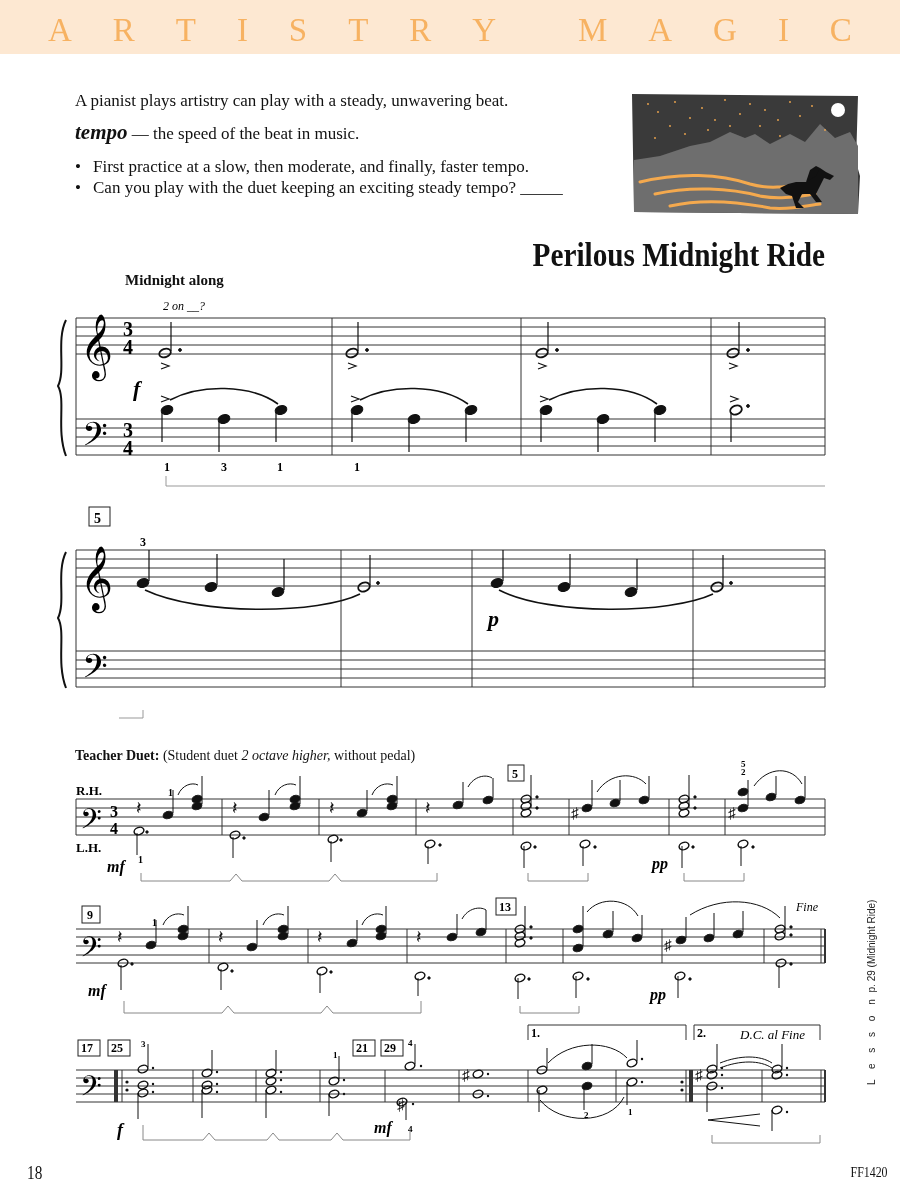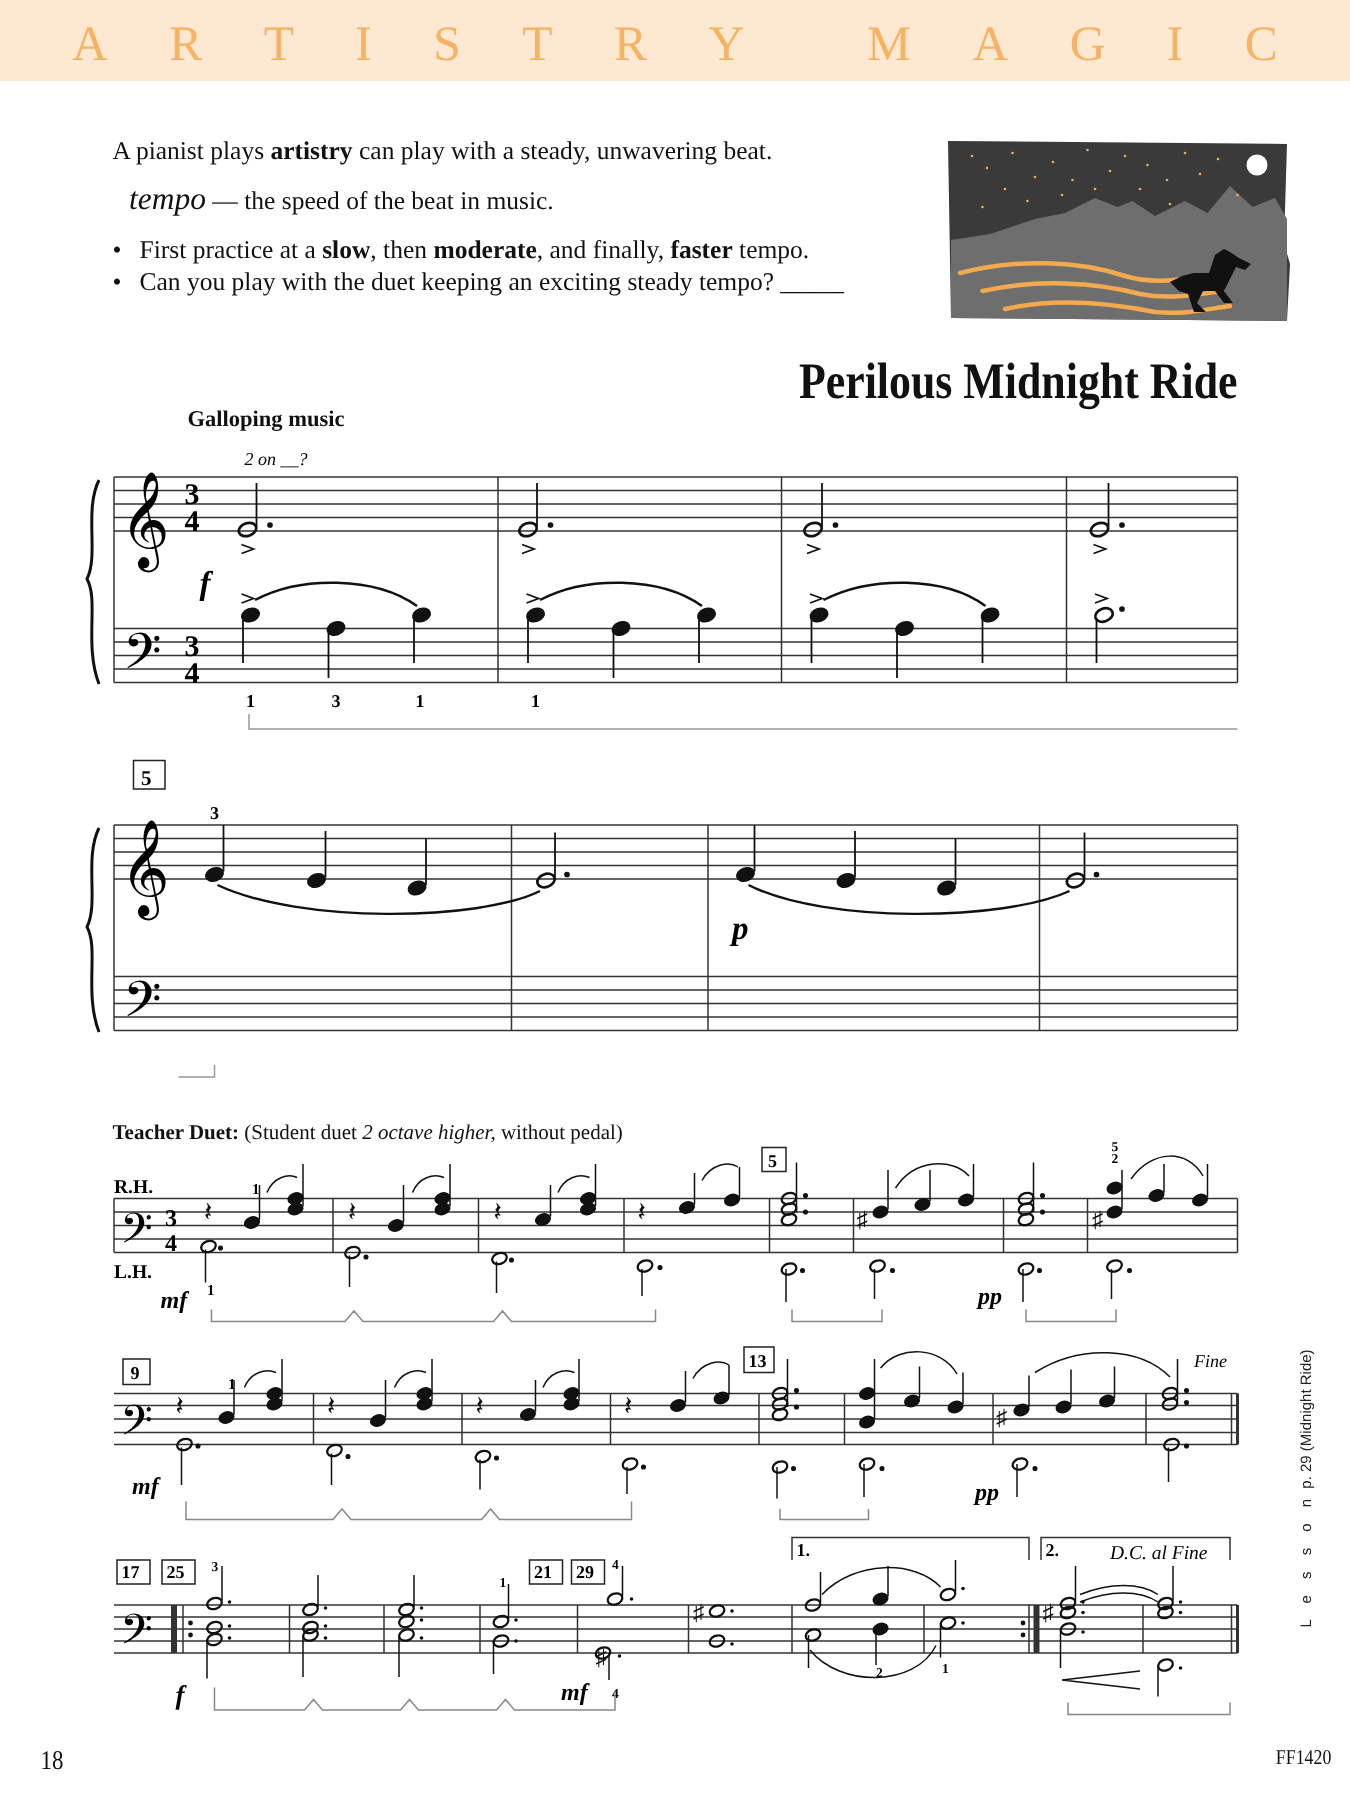--- a/index.html
+++ b/index.html
@@ -3,22 +3,22 @@
 <meta charset="utf-8">
 <style>
   html, body { margin:0; padding:0; background:#ffffff; }
   body { width:900px; height:1200px; position:relative; overflow:hidden; font-family:"Liberation Serif", "DejaVu Serif", serif; color:#111; }
   .header-band { position:absolute; left:0; top:0; width:900px; height:54px; background:#fde8d2; }
   .header-title { position:absolute; left:0; top:14px; width:900px; display:flex; justify-content:space-between; padding:0 48px 0 48px; box-sizing:border-box; }
   .header-title span { font-family:"Liberation Serif", serif; font-size:33px; color:#f7b262; line-height:1; }
   .intro { position:absolute; left:75px; top:88px; width:540px; font-size:17px; line-height:1; }
   .intro .line { position:absolute; left:0; white-space:nowrap; }
   .intro .bullet { display:inline-block; width:18px; }
-  .intro b { font-weight:bold; }
-  .tempo-term { font-size:21px; font-weight:normal; font-style:italic;margin-left:11px; }
+  .intro b { font-weight:normal; }
+  .tempo-term { font-size:21px; font-weight:bold; font-style:italic; }
   .illustration { position:absolute; left:630px; top:90px; width:232px; height:126px; }
   .piece-title { position:absolute; right:75px; top:236px; font-family:"Liberation Serif", serif; font-weight:bold; font-size:34px; transform:scaleX(0.86); transform-origin:right center; letter-spacing:0px; }
   .tempo-mark { position:absolute; left:125px; top:272px; font-weight:bold; font-size:15px; }
   svg.score { position:absolute; left:0; top:0; width:900px; height:1200px; }
   .side-note { position:absolute; left:866px; top:1085px; transform:rotate(-90deg); transform-origin:left top; font-family:"Liberation Sans", sans-serif; font-size:10px; white-space:nowrap; color:#222; }
   .side-note .spaced { letter-spacing:4px; }
   .page-num { position:absolute; left:27px; top:1163px; font-size:18px; transform:scaleX(0.85); transform-origin:left; }
   .code { position:absolute; right:12px; top:1165px; font-size:14px; transform:scaleX(0.85); transform-origin:right; }
   .duet-heading { position:absolute; left:75px; top:748px; font-size:14px; }
   .duet-heading b { font-weight:bold;text-align:center; }
@@ -90,21 +90,21 @@
   <g fill="none" stroke="#f4a94e" stroke-width="3" stroke-linecap="round">
     <path d="M10,92 C50,82 90,84 120,94 C140,100 160,96 172,94"></path>
     <path d="M25,104 C60,96 100,98 130,106 C150,110 170,106 185,104"></path>
     <path d="M40,116 C75,108 110,112 140,118 C160,120 175,116 190,114"></path>
   </g>
   <path d="M150,98 L158,94 L166,92 L176,92 L182,86 L184,80 L190,78 L196,82 L204,86 L200,90 L194,88 L190,96 L186,104 L192,112 L186,112 L180,104 L172,104 L168,112 L174,118 L166,118 L162,106 L156,104 Z" fill="#111"></path>
   <path d="M176,92 L180,80 L186,76 L190,78 L186,86 Z" fill="#111"></path>
 </svg>
 
 <div class="piece-title">Perilous Midnight Ride</div>
-<div class="tempo-mark">Galloping music</div>
+<div class="tempo-mark">Midnight along</div>
 
 <div class="duet-heading">
   <b>Teacher Duet:</b><span> (Student duet </span><i>2 octave higher,</i><span> without pedal)</span>
 </div>
 
 <svg class="score" viewBox="0 0 900 1200" font-family="Liberation Serif, serif">
   <defs>
     <g id="staff5">
       <line x1="0" y1="0" x2="1" y2="0"></line>
     </g>

